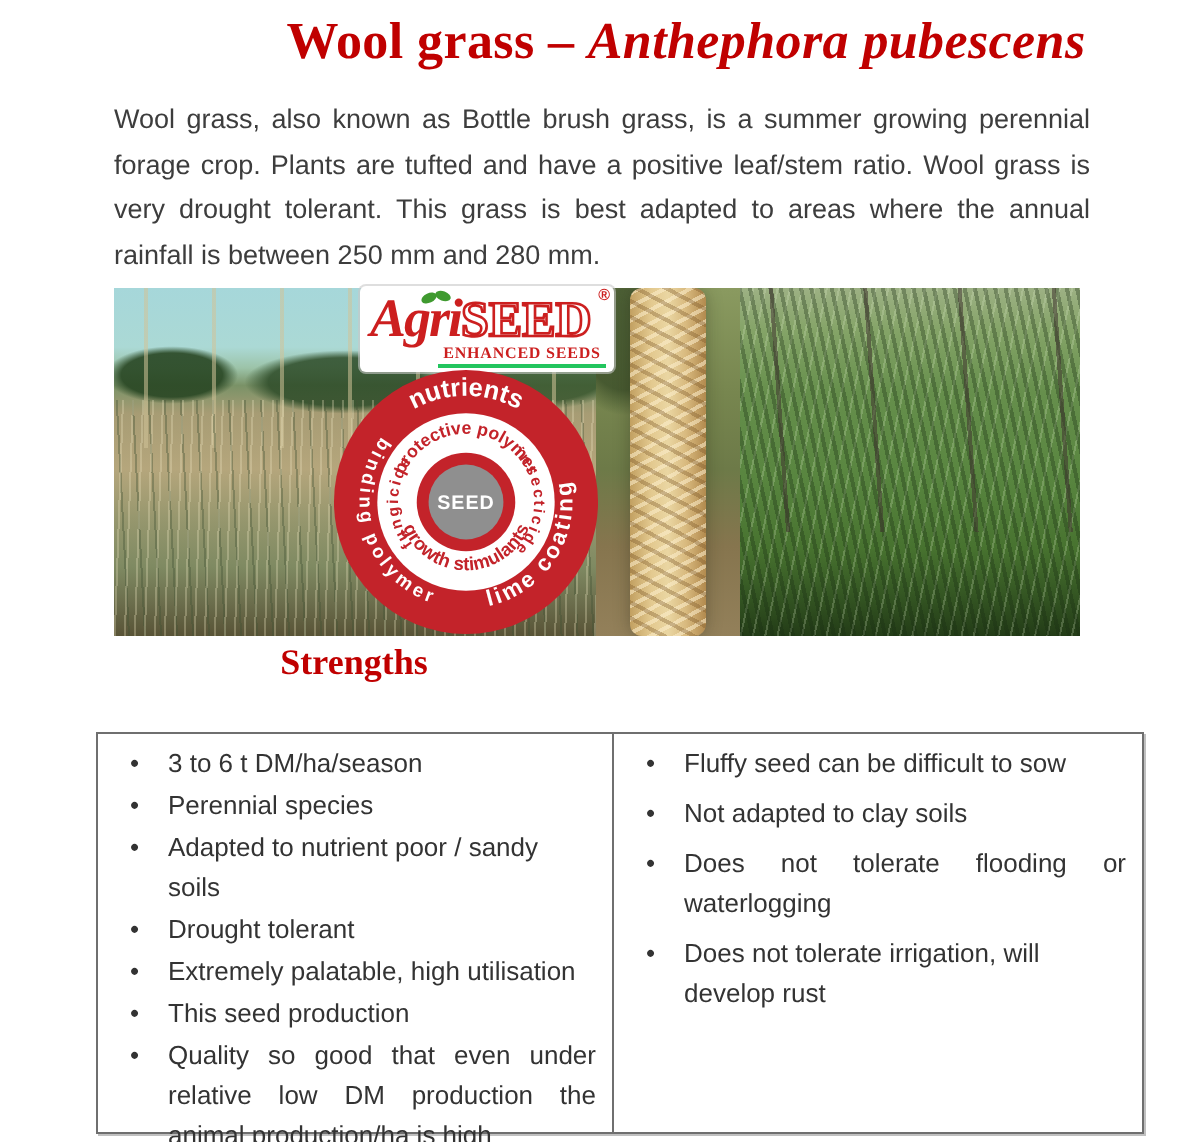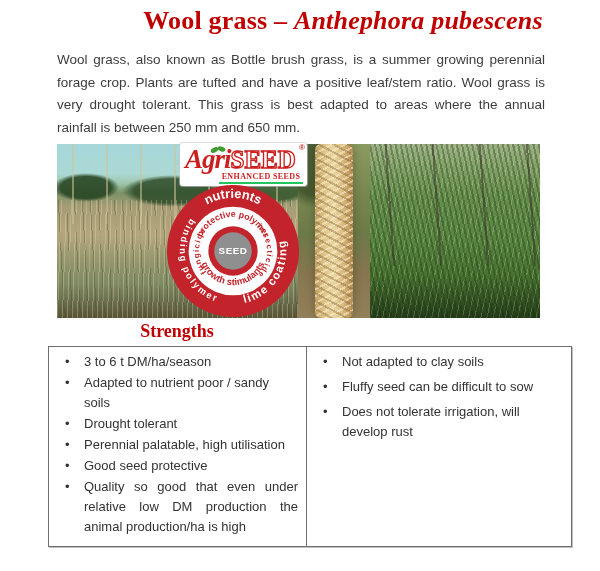--- a/index.html
+++ b/index.html
@@ -95,21 +95,21 @@
   
   .col-headers{position:absolute;top:321px;left:48px;width:524px;display:flex;justify-content:space-between;}
   .col-headers .hdr{
     font-family:"Liberation Serif",serif;font-weight:bold;font-size:18px;
     color:#c00000;text-align:center;
   }
   .hdr-strengths{width:258px;}
   .hdr-limitations{width:266px;}
   
   .sl-table{
-    position:absolute;top:346px;left:48px;width:524px;height:201px;
+    position:absolute;top:366px;left:48px;width:524px;height:201px;
     border:1px solid #6f6f6f;box-sizing:border-box;display:flex;
     box-shadow:1px 1px 0 rgba(150,150,150,.6);
   }
   .cell{box-sizing:border-box;padding:4px 8px 0 0;}
   .cell-strengths{width:257px;}
   .cell-limitations{width:265px;border-left:1px solid #6f6f6f;}
   .sl-table ul{margin:0;padding:0;list-style:none;}
   .sl-table li{
     position:relative;padding-left:35px;margin:1px 0;
     font-size:13px;line-height:20px;color:#333333;
@@ -126,21 +126,21 @@
   .justify{text-align:justify;}
   
   .ring-text-outer{fill:#ffffff;font-family:"Liberation Sans",sans-serif;font-weight:bold;}
   .ring-text-inner{fill:#c3232a;font-family:"Liberation Sans",sans-serif;font-weight:bold;}
 </style>
 </head>
 <body>
 
 <div class="title"><span>Wool grass –</span> <span class="species">Anthephora pubescens</span></div>
 
-<div class="intro">Wool grass, also known as Bottle brush grass, is a summer growing perennial forage crop. Plants are tufted and have a positive leaf/stem ratio. Wool grass is very drought tolerant. This grass is best adapted to areas where the annual rainfall is between 250 mm and 650 mm.</div>
+<div class="intro">Wool grass, also known as Bottle brush grass, is a summer growing perennial forage crop. Plants are tufted and have a positive leaf/stem ratio. Wool grass is very drought tolerant. This grass is best adapted to areas where the annual rainfall is between 250 mm and 280 mm.</div>
 
 <div class="photos">
   <div class="photo photo-left">
     <div class="stalks"></div>
     <div class="blades"></div>
   </div>
   <div class="photo photo-mid">
     <div class="spike"></div>
   </div>
   <div class="photo photo-right">
@@ -190,27 +190,29 @@
 </div>
 
 <div class="col-headers">
   <div class="hdr hdr-strengths">Strengths</div>
 </div>
 
 <div class="sl-table">
   <div class="cell cell-strengths">
     <ul>
       <li><span>3 to 6 t DM/ha/season</span></li>
+      <li><span>Perennial species</span></li>
       <li><span>Adapted to nutrient poor / sandy soils</span></li>
       <li><span>Drought tolerant</span></li>
-      <li><span>Perennial palatable, high utilisation</span></li>
-      <li><span>Good seed protective</span></li>
+      <li><span>Extremely palatable, high utilisation</span></li>
+      <li><span>This seed production</span></li>
       <li class="justify"><span>Quality so good that even under relative low DM production the animal production/ha is high</span></li>
     </ul>
   </div>
   <div class="cell cell-limitations">
     <ul>
+      <li><span>Fluffy seed can be difficult to sow</span></li>
       <li><span>Not adapted to clay soils</span></li>
-      <li><span>Fluffy seed can be difficult to sow</span></li>
+      <li class="justify"><span>Does not tolerate flooding or waterlogging</span></li>
       <li><span>Does not tolerate irrigation, will develop rust</span></li>
     </ul>
   </div>
 </div>
 
 </body></html>

